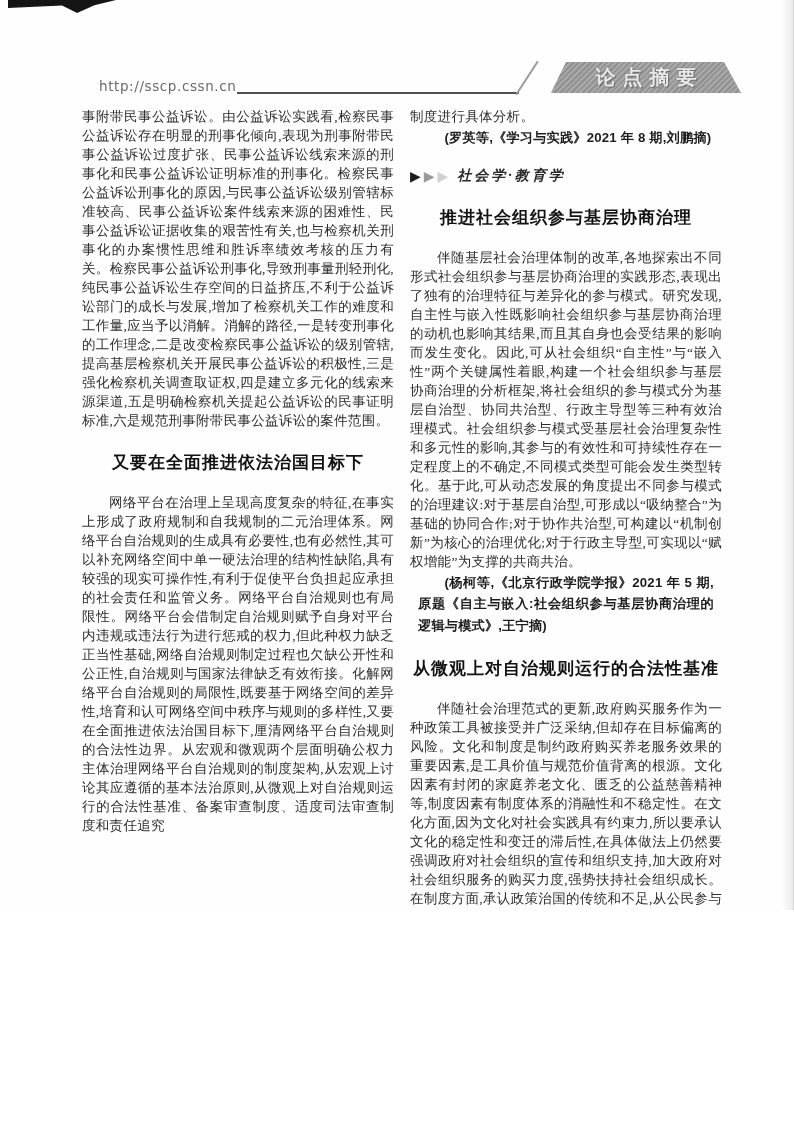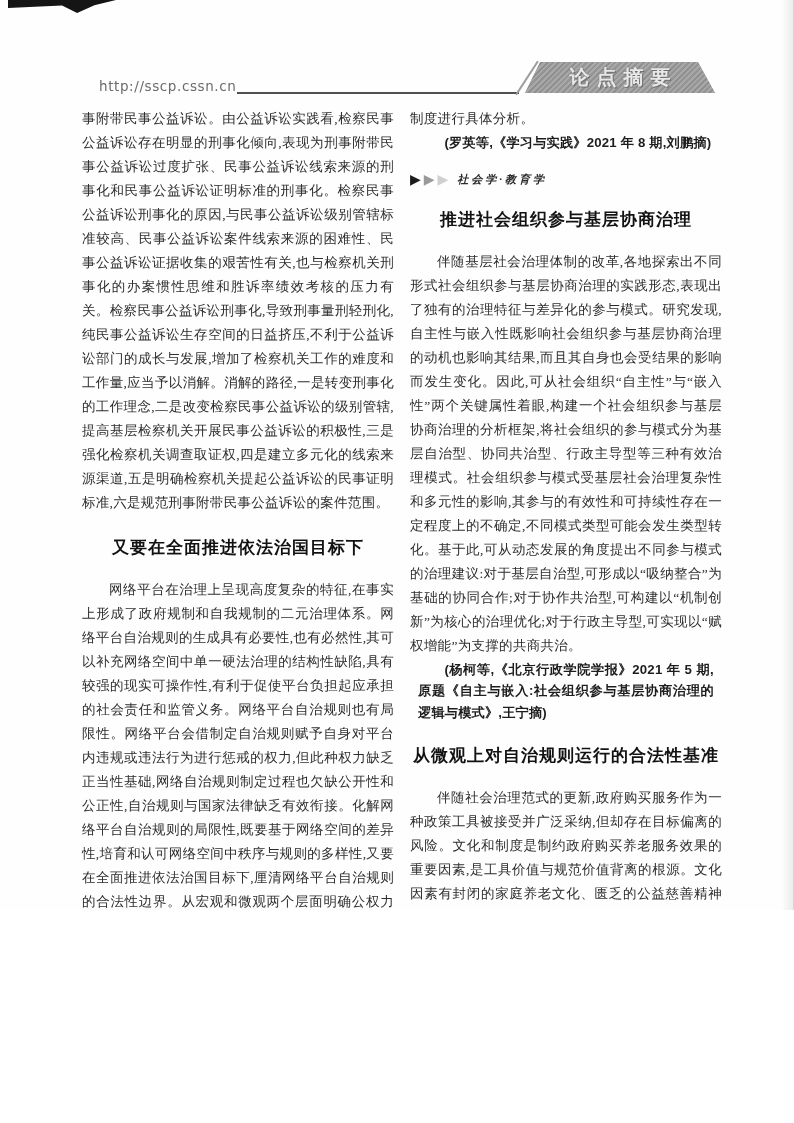--- a/index.html
+++ b/index.html
@@ -17,45 +17,45 @@
   .scan-edge{position:absolute;right:0;top:0;width:12px;height:100%;
     background:linear-gradient(to right,rgba(0,0,0,0),rgba(0,0,0,0.07));
     border-right:1px solid #d6d6d6;}
   
   .hdr-url{position:absolute;left:99px;top:78px;font-family:"DejaVu Sans","Liberation Sans",sans-serif;
     font-size:13.5px;color:#6b6b6b;letter-spacing:.6px;}
   .hdr-rule{position:absolute;left:237px;top:92px;width:282px;height:2px;background:#4f4f4f;}
   .hdr-diag{position:absolute;left:526px;top:58px;width:2px;height:40px;background:#9b9b9b;
     transform:rotate(33deg);}
   .banner{
-    position:absolute;left:525px;top:62px;width:190px;height:31px;
+    position:absolute;left:551px;top:62px;width:190px;height:31px;
     background:
       repeating-linear-gradient(135deg,#8e8e8e 0 1px,#a8a8a8 1px 3px,#979797 3px 4px),
       #9c9c9c;
     clip-path:polygon(8% 0,91% 0,100% 100%,0 100%);
     text-align:center;line-height:31px;
   }
   .banner-title{
     font-weight:bold;font-size:20px;letter-spacing:7px;color:#e8e8e8;
     text-shadow:1px 1px 0 #6f6f6f,0 0 2px #7a7a7a;padding-left:7px;
   }
   
   .columns{position:absolute;left:82px;top:107px;width:640px;display:flex;gap:16px;}
   .col{flex:1;min-width:0;}
-  .para{margin:0;font-size:13.5px;line-height:24px;text-align:justify;
+  .para{margin:0;font-size:13.5px;line-height:19px;text-align:justify;
     color:#2d2d2d;letter-spacing:.3px;}
   .para.indent{text-indent:2em;}
   .citation{margin:1px 8px 0;font-family:"Liberation Sans","DejaVu Sans",sans-serif;
     font-weight:700;font-size:13.2px;line-height:21.5px;text-indent:2em;
     text-align:justify;color:#1d1d1d;letter-spacing:.2px;}
   .article-heading{margin:21px 0 19px;font-family:"Liberation Sans","DejaVu Sans",sans-serif;
     font-weight:700;font-size:17px;text-align:center;color:#121212;letter-spacing:1px;}
   .section-header{margin:18px 0 4px;display:flex;align-items:center;}
   .tri{font-size:14px;line-height:1;margin-right:3px;font-family:"DejaVu Sans",sans-serif;}
-  .section-title{margin-left:6px;font-style:italic;font-weight:600;font-size:11px;
+  .section-title{margin-left:6px;font-style:italic;font-weight:600;font-size:14px;
     letter-spacing:3px;color:#2a2a2a;}
   
   .footer{position:absolute;left:82px;top:1031px;width:640px;text-align:right;}
   .issue{font-family:"DejaVu Sans","Liberation Sans",sans-serif;font-style:italic;
     font-size:15px;color:#343434;letter-spacing:1px;}
   .foot-bar{display:inline-block;width:2px;height:24px;background:#4a4a4a;
     margin:0 7px 0 6px;vertical-align:-6px;}
   .pageno{font-family:"DejaVu Sans","Liberation Sans",sans-serif;font-size:28px;
     color:#1f1f1f;letter-spacing:1px;}
 </style>

